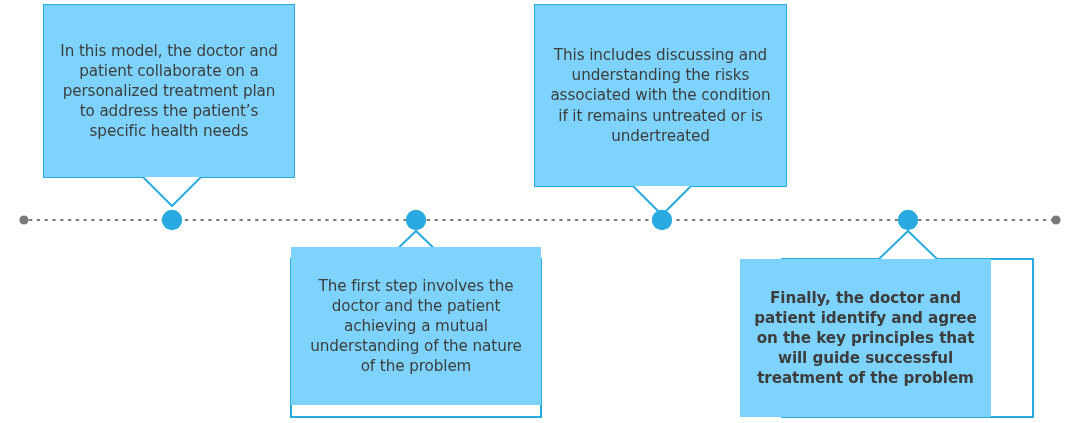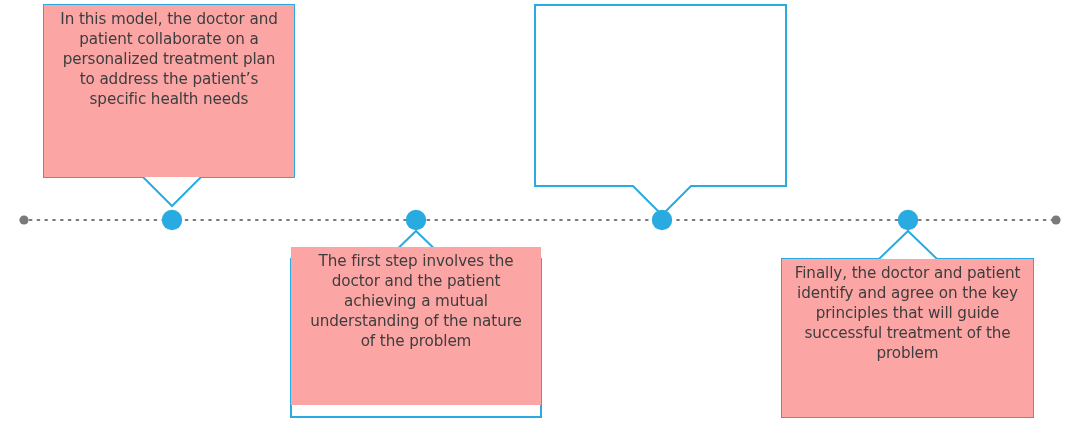--- a/index.html
+++ b/index.html
@@ -21,22 +21,23 @@
     position: absolute;
     left: 0;
     top: 0;
     width: 1080px;
     height: 423px;
   }
   .callout {
     position: absolute;
     box-sizing: border-box;
     display: flex;
+    align-items: center;
     justify-content: center;
-    background: #fca5a5;
+    background: #7dd3fc;
     color: #3d3d3d;
     font-family: "DejaVu Sans", sans-serif;
     font-size: 15.2px;
     line-height: 1.32;
     text-align: center;
     letter-spacing: -0.1px;
     padding: 4px 10px;
     z-index: 3;
   }
   .callout-text {
@@ -44,21 +45,21 @@
     width: 100%;
   }
 
   
   #callout-1 { left: 44px;  top: 5px;   width: 250px; height: 172px; }
   
   #callout-2 { left: 535px; top: 5px;   width: 251px; height: 181px; }
   
   #callout-3 { left: 291px; top: 247px; width: 250px; height: 158px; }
   
-  #callout-4 { left: 782px; top: 259px; width: 251px; height: 158px; }
+  #callout-4 { left: 740px; top: 259px; width: 251px; height: 158px; font-weight: bold; }
 </style>
 </head>
 <body>
 
 <div id="stage">
 
   <svg id="timeline-svg" viewBox="0 0 1080 423" xmlns="http://www.w3.org/2000/svg">
 
     <line x1="22" y1="220" x2="1058" y2="220" stroke="#7a7a7a" stroke-width="2.2" stroke-linecap="round" stroke-dasharray="1.6 6.2"></line>
 
@@ -76,20 +77,23 @@
     <circle cx="172" cy="220" r="10.2" fill="#29abe2"></circle>
     <circle cx="416" cy="220" r="10.2" fill="#29abe2"></circle>
     <circle cx="662" cy="220" r="10.2" fill="#29abe2"></circle>
     <circle cx="908" cy="220" r="10.2" fill="#29abe2"></circle>
   </svg>
 
   <div class="callout" id="callout-1">
     <span class="callout-text">In this model, the doctor and patient collaborate on a personalized treatment plan to address the patient’s specific health needs</span>
   </div>
 
+  <div class="callout" id="callout-2">
+    <span class="callout-text">This includes discussing and understanding the risks associated with the condition if it remains untreated or is undertreated</span>
+  </div>
 
   <div class="callout" id="callout-3">
     <span class="callout-text">The first step involves the doctor and the patient achieving a mutual understanding of the nature of the problem</span>
   </div>
 
   <div class="callout" id="callout-4">
     <span class="callout-text">Finally, the doctor and patient identify and agree on the key principles that will guide successful treatment of the problem</span>
   </div>
 
 </div>

